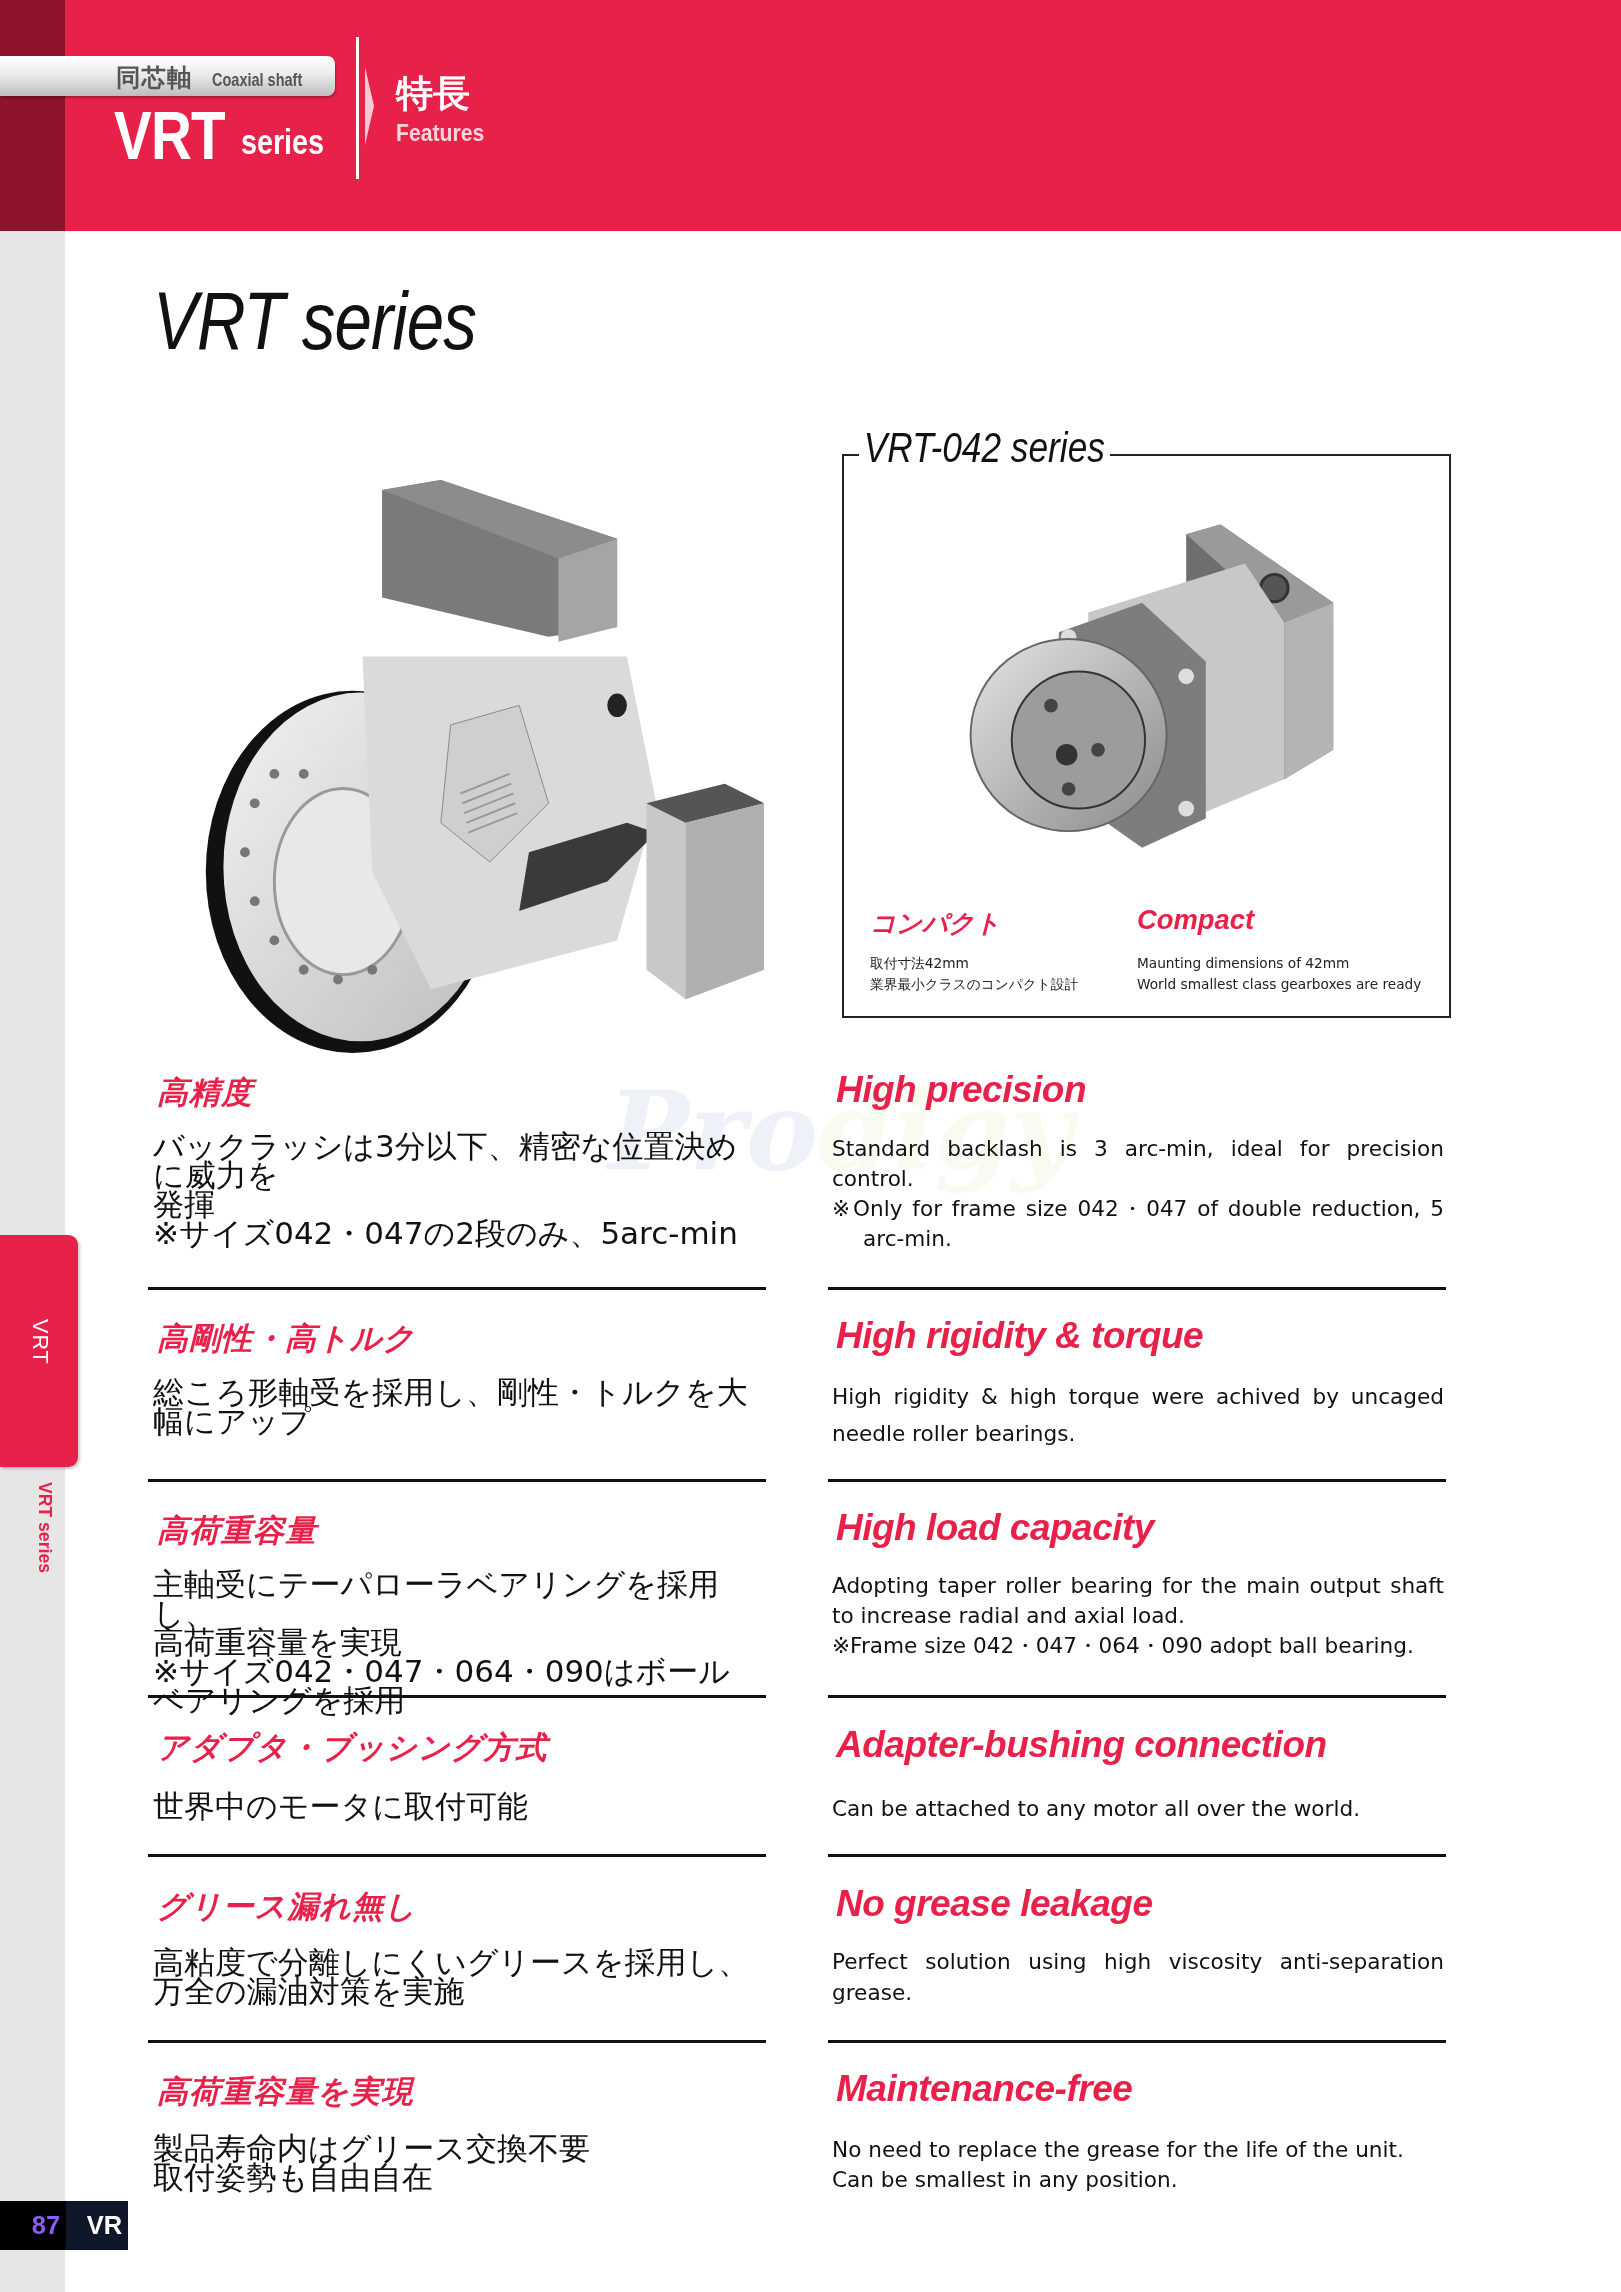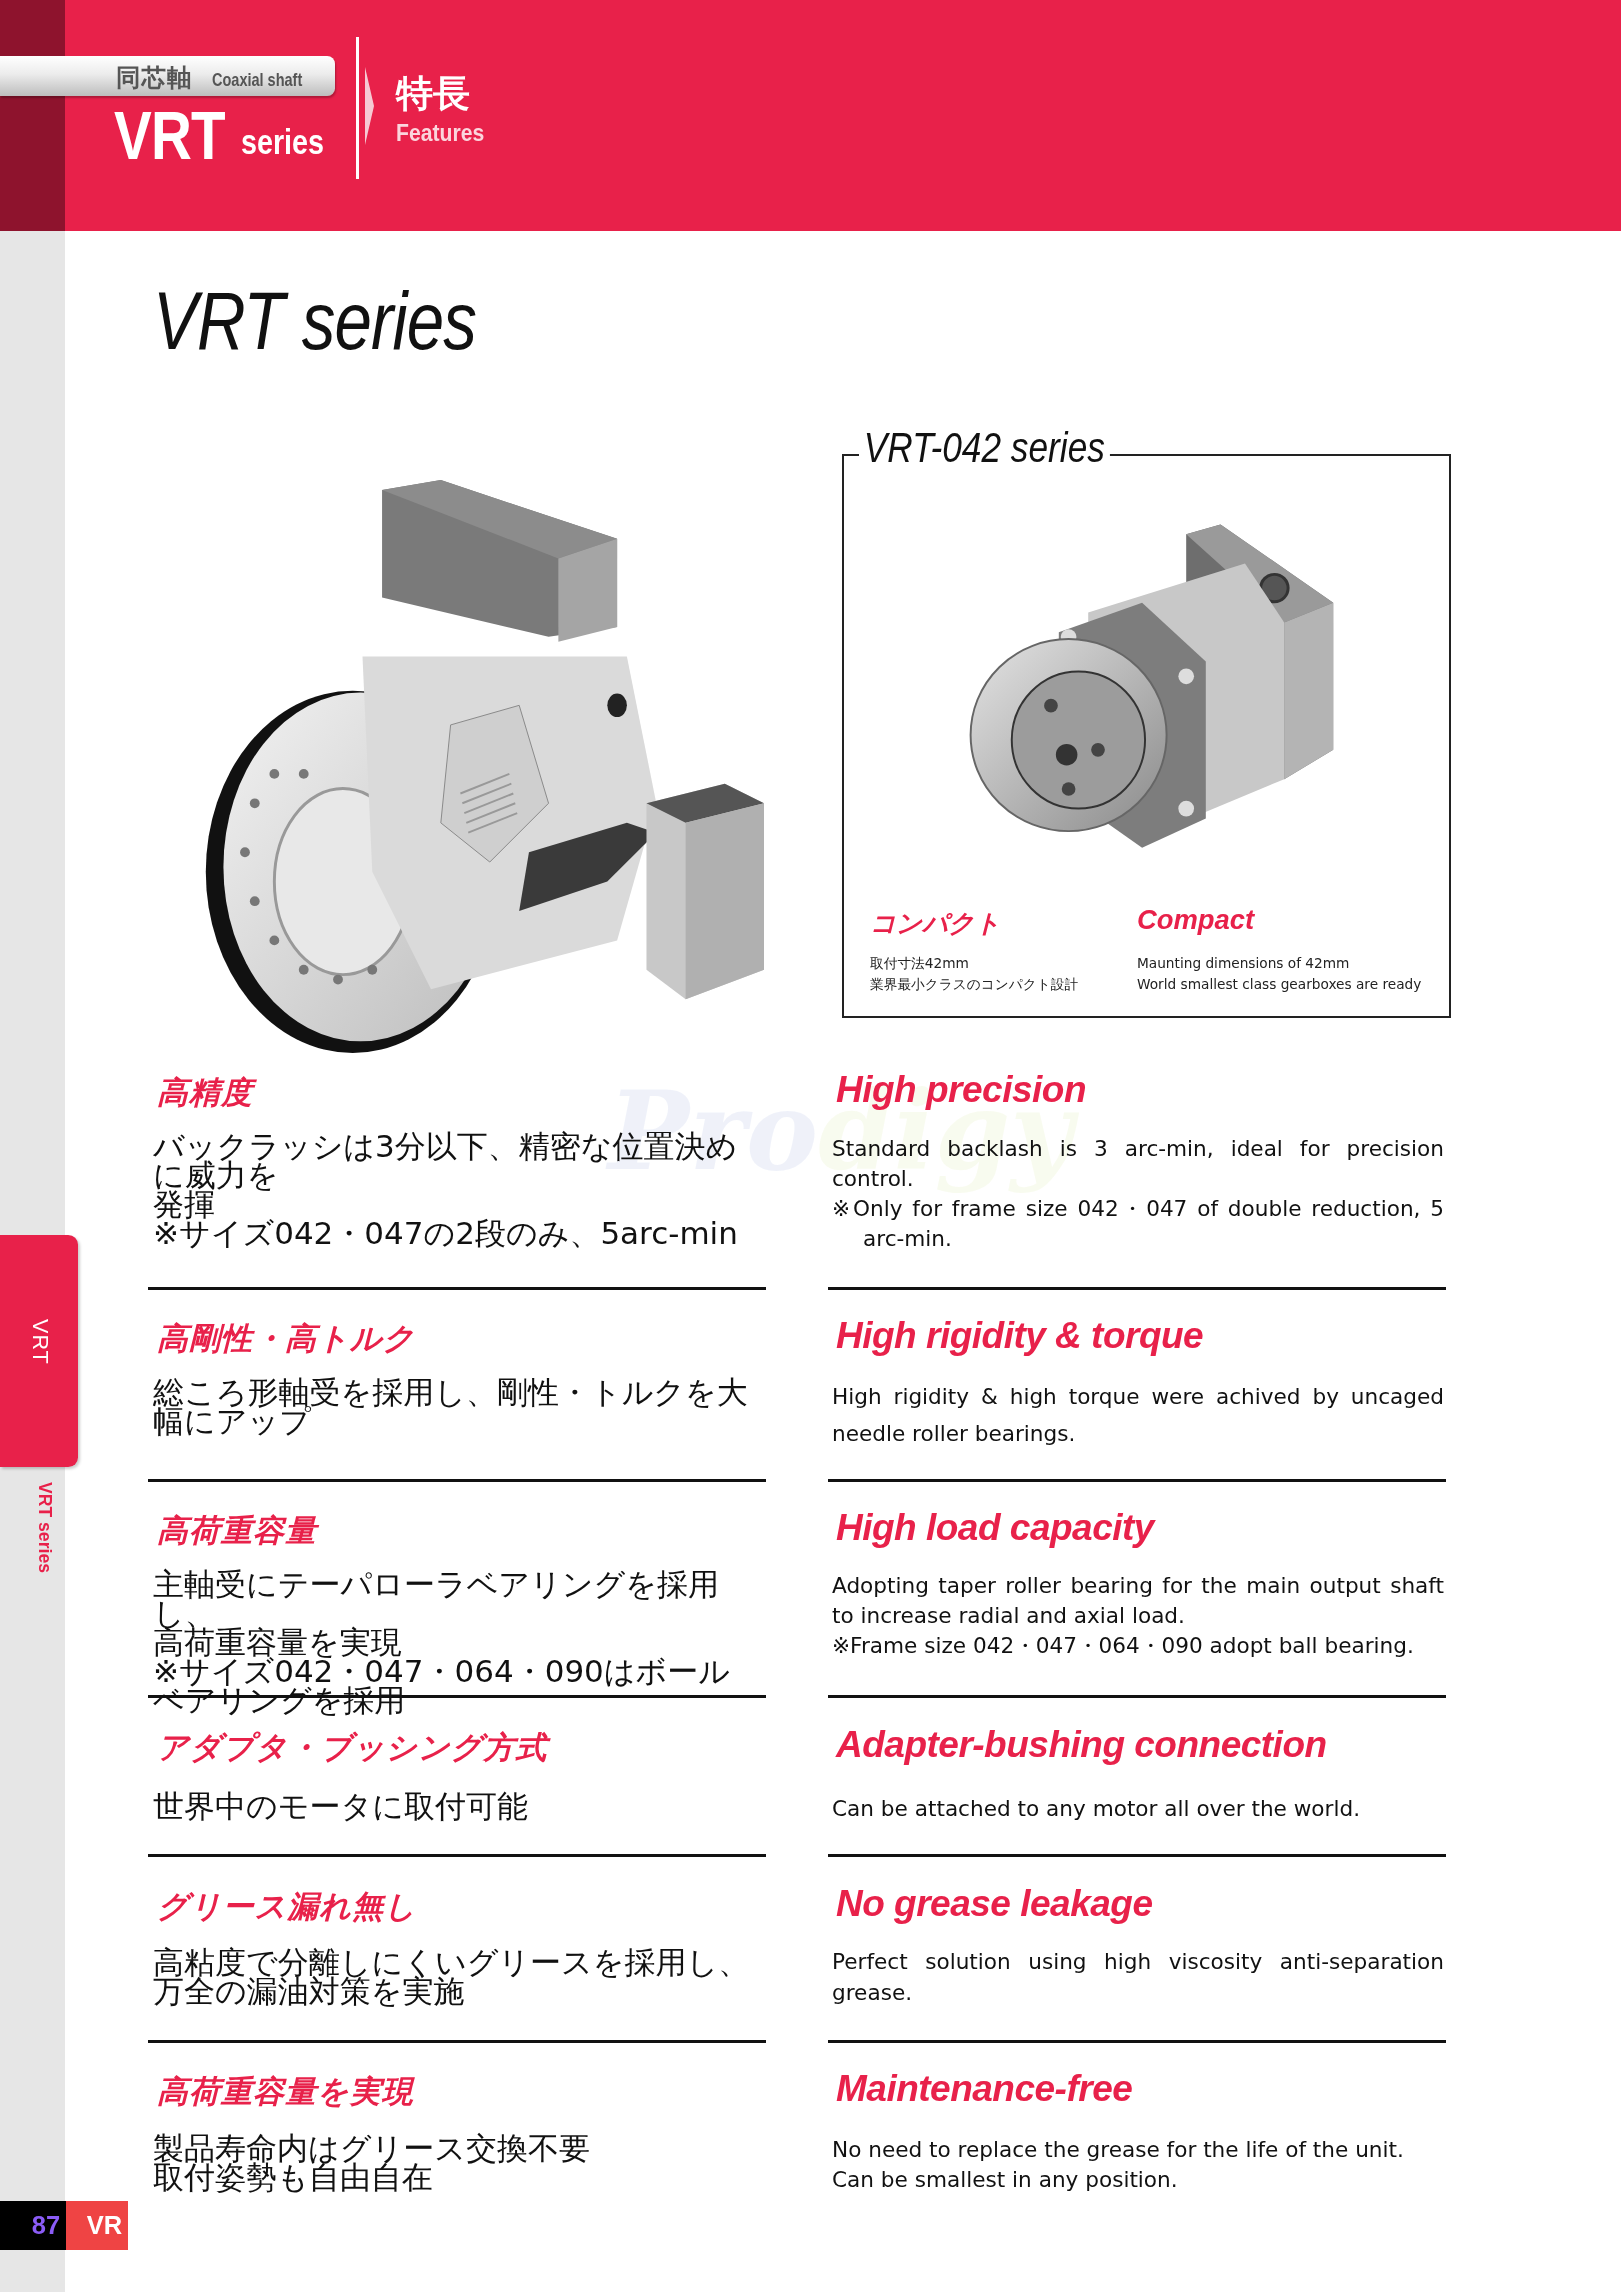--- a/index.html
+++ b/index.html
@@ -42,21 +42,21 @@
   .note-indent { padding-left: 31px; text-indent: -31px; }
   .divider { position: absolute; height: 2.9px; background: #111; }
   .div-l { left: 148px; width: 618px; }
   .div-r { left: 828px; width: 618px; }
 
   .side-tab { position: absolute; left: 0; top: 1235px; width: 78px; height: 232px; background: #e8214a; border-radius: 0 9.8px 9.8px 0; box-shadow: 2px 2px 2.9px rgba(0,0,0,0.2); }
   .side-tab-label { position: absolute; left: 29px; top: 1319px; font-family: "Liberation Sans", sans-serif; font-size: 21.6px; color: #fff; transform: rotate(90deg); transform-origin: left top; white-space: nowrap; letter-spacing: 1px; margin-left: 23.5px; }
   .side-series { position: absolute; left: 55px; top: 1482px; font-family: "Liberation Sans", sans-serif; font-weight: bold; font-size: 17.6px; color: #e8214a; transform: rotate(90deg); transform-origin: left top; white-space: nowrap; }
 
   .pg-num { position: absolute; left: 0; top: 2201px; width: 66px; height: 49px; background: #000; color: #8b5cf6; font-family: "Liberation Sans", sans-serif; font-weight: bold; font-size: 25.5px; text-align: right; padding-right: 5.9px; line-height: 49px; }
-  .pg-sec { position: absolute; left: 66px; top: 2201px; width: 62px; height: 49px; background: #ef4444; color: #fff; font-family: "Liberation Sans", sans-serif; font-weight: bold; font-size: 25.5px; text-align: right; padding-right: 5.9px; line-height: 49px; }
+  .pg-sec { position: absolute; left: 66px; top: 2201px; width: 62px; height: 49px; background: #0f172a; color: #fff; font-family: "Liberation Sans", sans-serif; font-weight: bold; font-size: 25.5px; text-align: right; padding-right: 5.9px; line-height: 49px; }
 
   .watermark { position: absolute; left: 608px; top: 1068px; font-family: "DejaVu Serif", serif; font-style: italic; font-weight: bold; font-size: 108px; opacity: 0.08; color: #4060c0; pointer-events: none; white-space: nowrap; }
   .watermark span { color: #b0d040; }
 </style>
 </head>
 <body>
 
 <div class="gutter"></div>
 
 <div class="header"></div>

